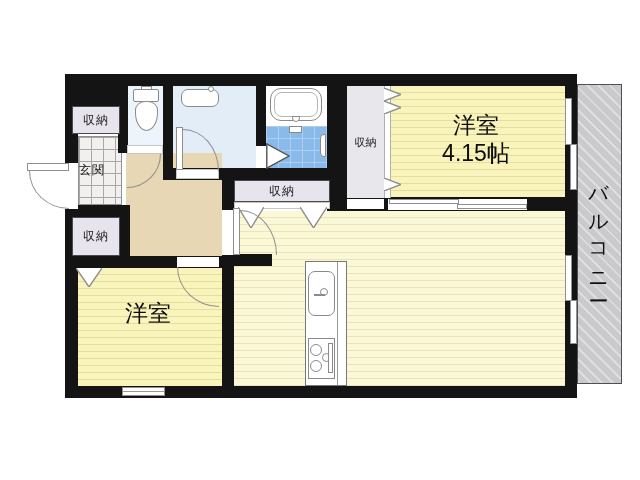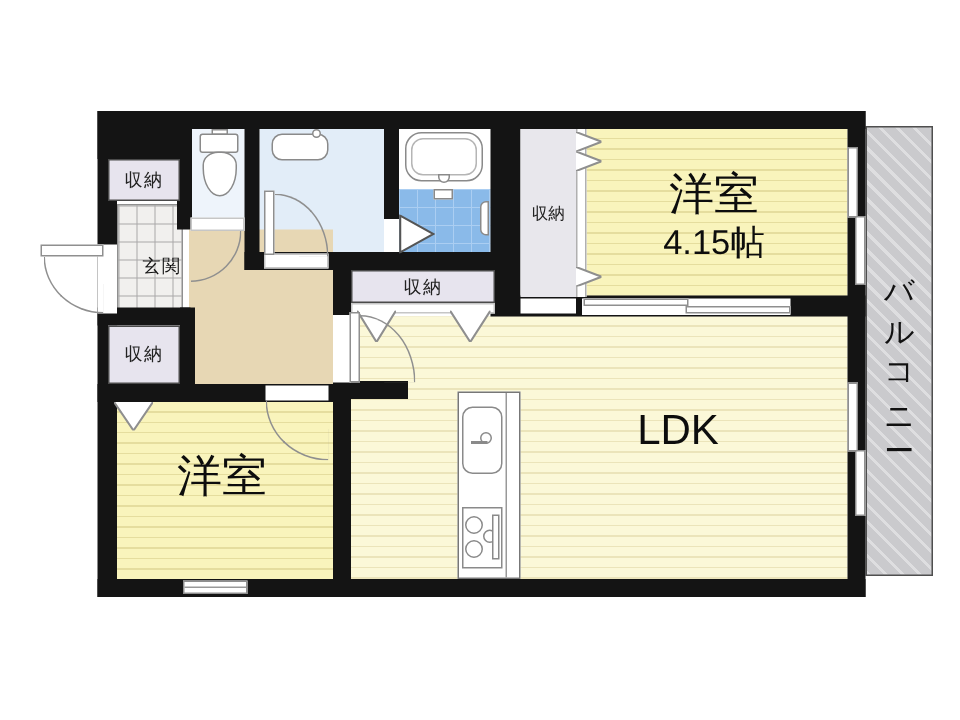--- a/index.html
+++ b/index.html
@@ -27,21 +27,21 @@
     background-size:12px 12px;}
   .wash-floor{background:#e2edf8;}
   .toilet-floor{background:#eef4fb;}
   .storage-box{background:#e7e4ee;border:1px solid #4a4a4a;display:flex;align-items:center;justify-content:center;}
   .storage-label{font-size:12px;color:#222;letter-spacing:1px;}
   .balcony{background-color:#cacacd;
     background-image:repeating-linear-gradient(45deg,rgba(255,255,255,.38) 0,rgba(255,255,255,.38) 2px,transparent 2px,transparent 8px);
     border:1px solid #4f4f4f;display:flex;align-items:center;justify-content:center;}
   .balcony-label{writing-mode:vertical-rl;font-size:20px;letter-spacing:7px;color:#111;}
   .room-label{text-align:center;line-height:1.2;color:#0d0d0d;}
-  .room-label .nm{font-size:30px;}
+  .room-label .nm{font-size:23px;}
   .room-label .sz{font-size:23px;}
   .ldk-label .nm{font-size:28px;}
   .ldk-label .sz{font-size:25px;}
   .fixture{background:#ffffff;border:1px solid #8a8a8a;}
   .laundry-box{background:#ffffff;border:1px solid #666;display:flex;flex-direction:column;
     align-items:center;justify-content:center;}
   .laundry-box .txt{position:relative;font-size:8.5px;line-height:10px;color:#222;z-index:2;}
   .svgfill{position:absolute;left:0;top:0;width:100%;height:100%;}
 </style>
 </head>
@@ -50,21 +50,21 @@
 <div id="plan">
 
   <div class="abs balcony" style="left:577px;top:84px;width:45px;height:300px;">
     <div class="balcony-label">バルコニー</div>
   </div>
 
   <div class="abs toilet-floor" style="left:128px;top:86px;width:35px;height:60px;"></div>
   <div class="abs wash-floor" style="left:173px;top:86px;width:83px;height:82px;"></div>
   <div class="abs" style="left:266px;top:86px;width:61px;height:40px;background:#fff;"></div>
   <div class="abs bath-tile" style="left:266px;top:126px;width:61px;height:42px;"></div>
-  <div class="abs genkan-tile" style="left:78px;top:136px;width:44px;height:82px;display:flex;align-items:center;justify-content:flex-end;">
+  <div class="abs genkan-tile" style="left:78px;top:136px;width:44px;height:69px;display:flex;align-items:center;justify-content:flex-start;">
     <div style="font-size:12px;letter-spacing:1px;">玄関</div>
   </div>
   <div class="abs hall-floor" style="left:126px;top:153px;width:96px;height:103px;"></div>
   <div class="abs bedroom-floor" style="left:78px;top:268px;width:144px;height:118px;"></div>
   <div class="abs bedroom-floor" style="left:391px;top:86px;width:174px;height:111px;"></div>
   <div class="abs ldk-floor" style="left:234px;top:211px;width:331px;height:175px;"></div>
 
   <div class="abs wall" style="left:65px;top:74px;width:512px;height:12px;"></div>
   <div class="abs wall" style="left:65px;top:386px;width:512px;height:12px;"></div>
   <div class="abs wall" style="left:65px;top:74px;width:13px;height:324px;"></div>
@@ -184,16 +184,15 @@
   <div class="abs fixture" style="left:328px;top:343px;width:5px;height:30px;"></div>
 
   <div class="abs room-label" style="left:396px;top:112px;width:160px;">
     <div class="nm">洋室</div>
     <div class="sz">4.15帖</div>
   </div>
   <div class="abs room-label" style="left:68px;top:300px;width:160px;">
     <div class="nm">洋室</div>
   </div>
   <div class="abs room-label ldk-label" style="left:372px;top:270px;width:160px;">
-    <div class="nm">LDK</div>
   </div>
 
 </div>
 
 </body></html>

